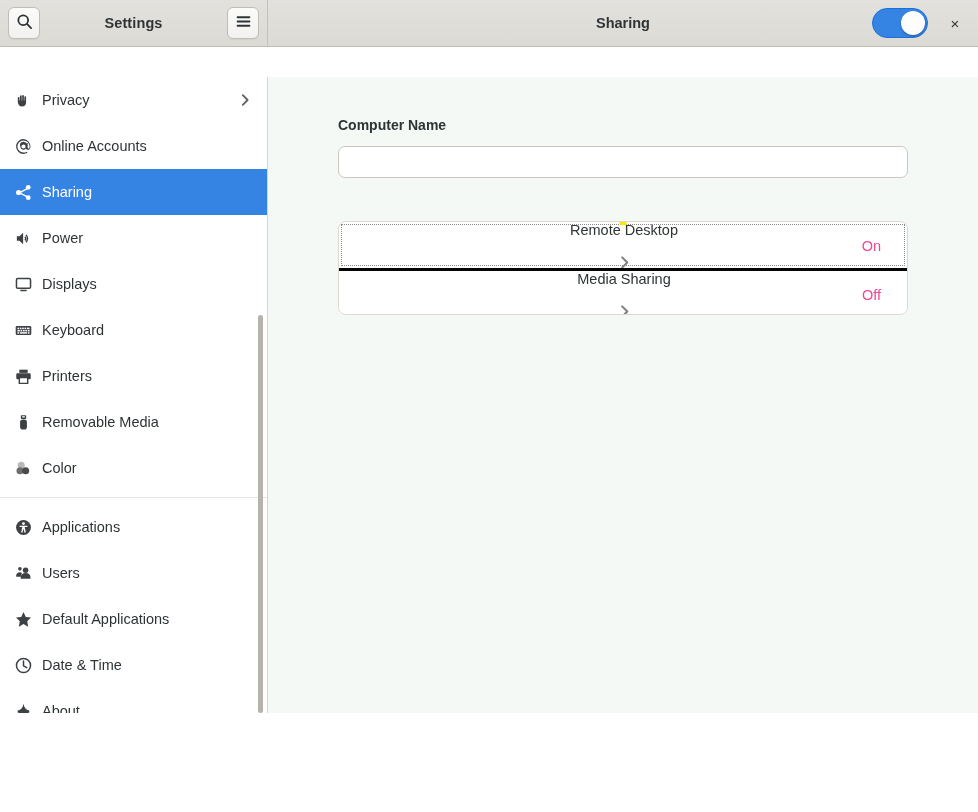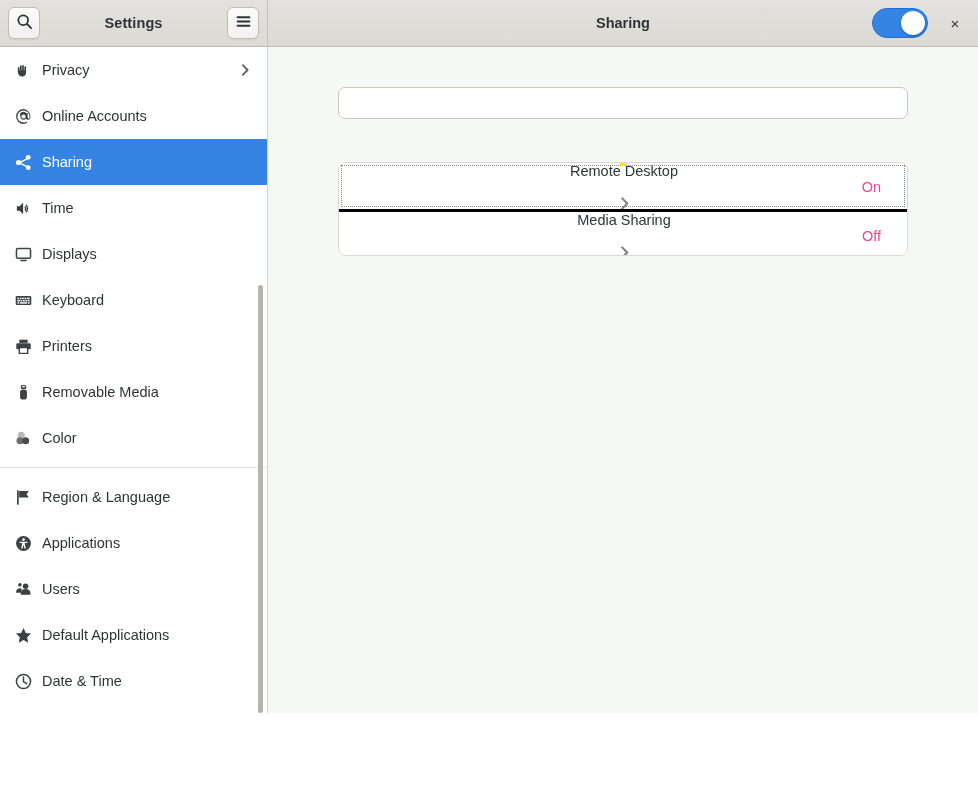--- a/index.html
+++ b/index.html
@@ -12,20 +12,21 @@
     background: #ffffff;
     -webkit-font-smoothing: antialiased;
   }
 
   #app {
     position: relative;
     width: 978px;
     height: 713px;
     display: flex;
     flex-direction: column;
+    gap: 30px;
   }
 
   
   .titlebar-row {
     display: flex;
     height: 47px;
     flex: 0 0 47px;
     background: linear-gradient(to bottom, #e3e1dd 0%, #dcdad5 100%);
     border-bottom: 1px solid #bfbcb6;
   }
@@ -372,21 +373,21 @@
             <span class="nav-label">Sharing</span>
           </div>
           <div class="nav-item">
             <span class="nav-icon">
               <svg width="19" height="19" viewBox="0 0 20 20" fill="currentColor">
                 <path d="M3 7.6v4.8h2.8L9.6 16V4L5.8 7.6z"></path>
                 <path d="M12 6.6a4.5 4.5 0 010 6.8l.9 1.1a5.9 5.9 0 000-9z"></path>
                 <path d="M11 8.6a2 2 0 010 2.8l.9 1.1a3.4 3.4 0 000-5z"></path>
               </svg>
             </span>
-            <span class="nav-label">Time</span>
+            <span class="nav-label">Power</span>
           </div>
           <div class="nav-item">
             <span class="nav-icon">
               <svg width="19" height="19" viewBox="0 0 20 20" fill="currentColor">
                 <rect x="2.6" y="3.8" width="14.8" height="10.2" rx="1.4" fill="none" stroke="currentColor" stroke-width="1.6"></rect>
                 <rect x="6.5" y="15.6" width="7" height="1.5" rx=".7"></rect>
               </svg>
             </span>
             <span class="nav-label">Displays</span>
           </div>
@@ -440,29 +441,20 @@
                 <circle cx="6.3" cy="12.4" r="3.7" fill="#6e6e6e"></circle>
                 <circle cx="12.3" cy="12.4" r="3.7" fill="#4a4a4a"></circle>
               </svg>
             </span>
             <span class="nav-label">Color</span>
           </div>
           <div class="nav-sep"></div>
           <div class="nav-item">
             <span class="nav-icon">
               <svg width="19" height="19" viewBox="0 0 20 20" fill="currentColor">
-                <rect x="3.2" y="2.4" width="1.8" height="15.2" rx=".6"></rect>
-                <path d="M5.4 3.2h10.2l-2.4 3.4 2.4 3.4H5.4z"></path>
-              </svg>
-            </span>
-            <span class="nav-label">Region &amp; Language</span>
-          </div>
-          <div class="nav-item">
-            <span class="nav-icon">
-              <svg width="19" height="19" viewBox="0 0 20 20" fill="currentColor">
                 <circle cx="10" cy="10" r="7.8"></circle>
                 <g fill="#ffffff">
                   <circle cx="10" cy="5.9" r="1.5"></circle>
                   <path d="M5.9 8.1h8.2v1.4h-2.9l1.3 5.6-1.4.4-1.1-4.3-1.1 4.3-1.4-.4 1.3-5.6H5.9z"></path>
                 </g>
               </svg>
             </span>
             <span class="nav-label">Applications</span>
           </div>
           <div class="nav-item">
@@ -501,20 +493,21 @@
             </span>
             <span class="nav-label">About</span>
           </div>
         </div>
       <div class="sb-scrollbar"></div>
     </div>
 
     <div class="content">
       <div class="content-inner">
 
+        <div class="section-label">Computer Name</div>
 
         <input class="name-input" type="text" placeholder="" style="">
 
         <div class="card" id="sharing-card">
             <div class="card-row focused">
               <span class="focus-caret"></span>
               <span class="row-title">Remote Desktop</span>
               <span class="row-state">On</span>
               <span class="row-chevron">
                 <svg width="17" height="17" viewBox="0 0 16 16" fill="none" stroke="currentColor" stroke-width="1.9" stroke-linecap="round" stroke-linejoin="round">

